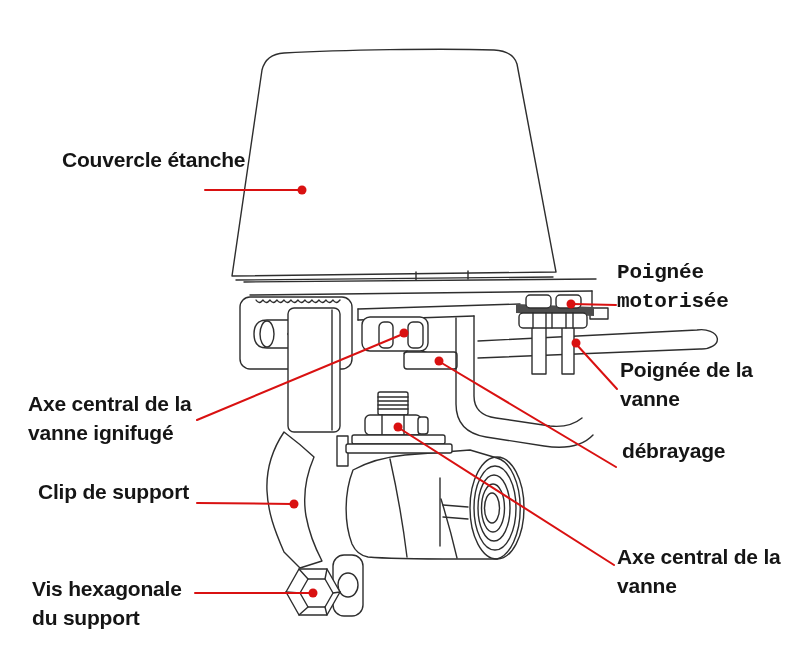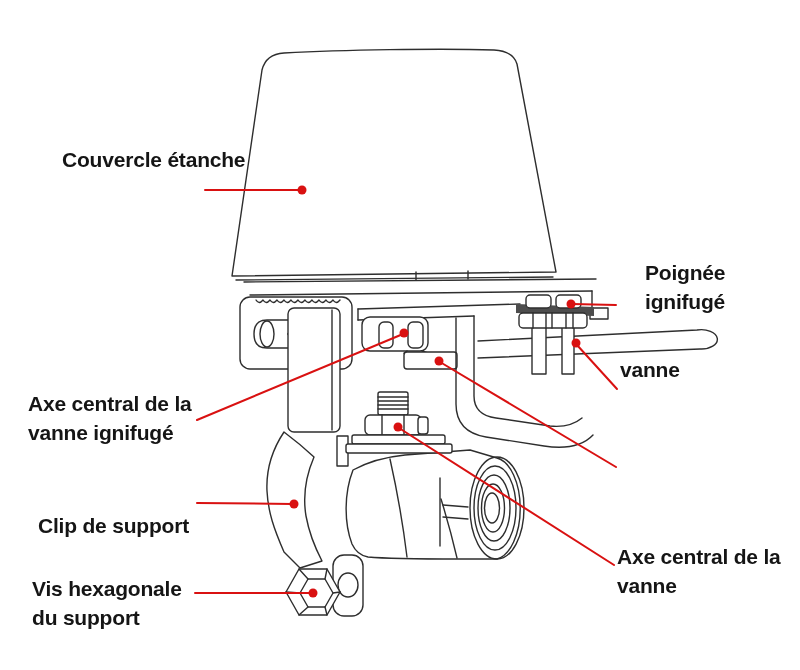--- a/index.html
+++ b/index.html
@@ -150,38 +150,40 @@
       <circle cx="398" cy="419" r="4.5"></circle>
       <circle cx="294" cy="496" r="4.5"></circle>
       <circle cx="313" cy="585" r="4.5"></circle>
     </g>
   </svg>
 
   <div class="lbl" style="left:62px;top:137px;">
     <span>Couvercle étanche</span>
   </div>
 
-  <div class="lbl" style="left:645px;top:250px;">
+  <div class="lbl" style="left:617px;top:250px;font-family:Liberation Mono, monospace;">
     <span>Poignée</span>
-    <span>ignifugé</span>
+    <span>motorisée</span>
   </div>
 
   <div class="lbl" style="left:620px;top:347px;">
+    <span>Poignée de la</span>
     <span>vanne</span>
   </div>
 
   <div class="lbl" style="left:28px;top:381px;">
     <span>Axe central de la</span>
     <span>vanne ignifugé</span>
   </div>
 
   <div class="lbl" style="left:622px;top:428px;">
+    <span>débrayage</span>
   </div>
 
-  <div class="lbl" style="left:38px;top:503px;">
+  <div class="lbl" style="left:38px;top:469px;">
     <span>Clip de support</span>
   </div>
 
   <div class="lbl" style="left:617px;top:534px;">
     <span>Axe central de la</span>
     <span>vanne</span>
   </div>
 
   <div class="lbl" style="left:32px;top:566px;">
     <span>Vis hexagonale</span>

